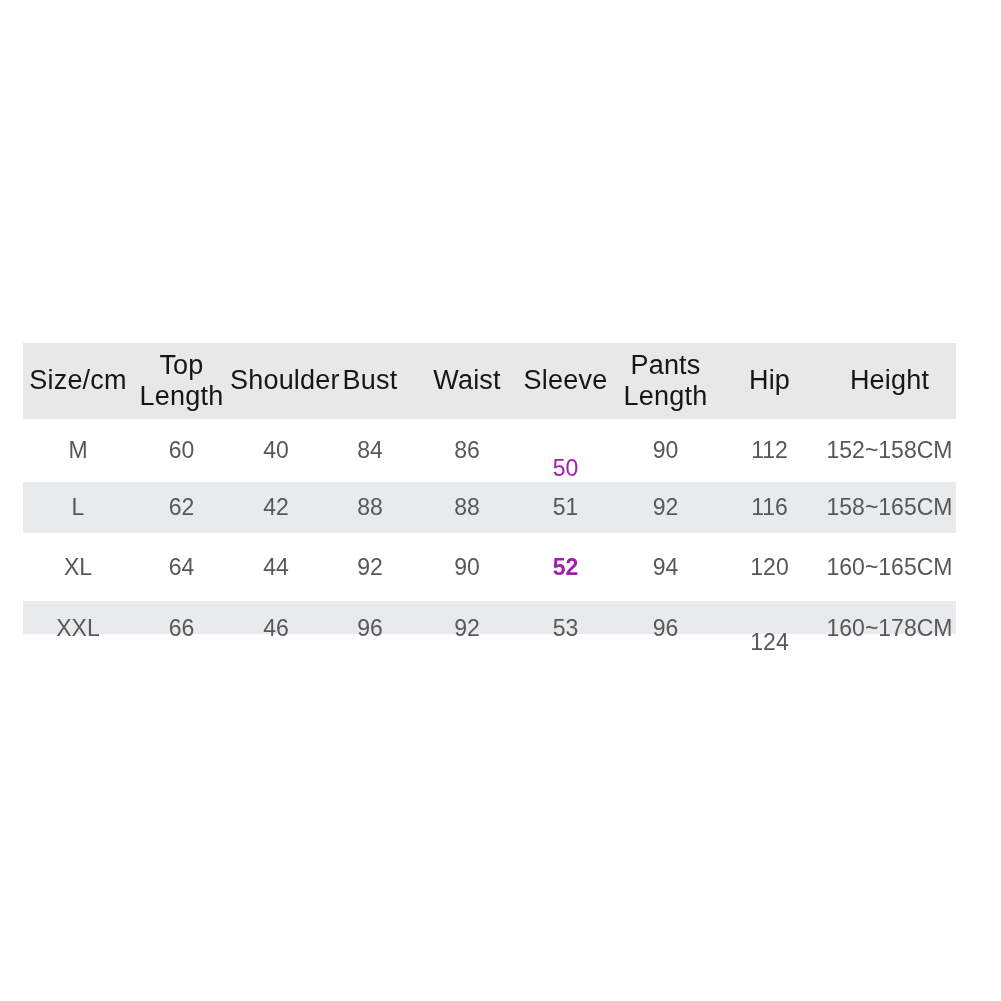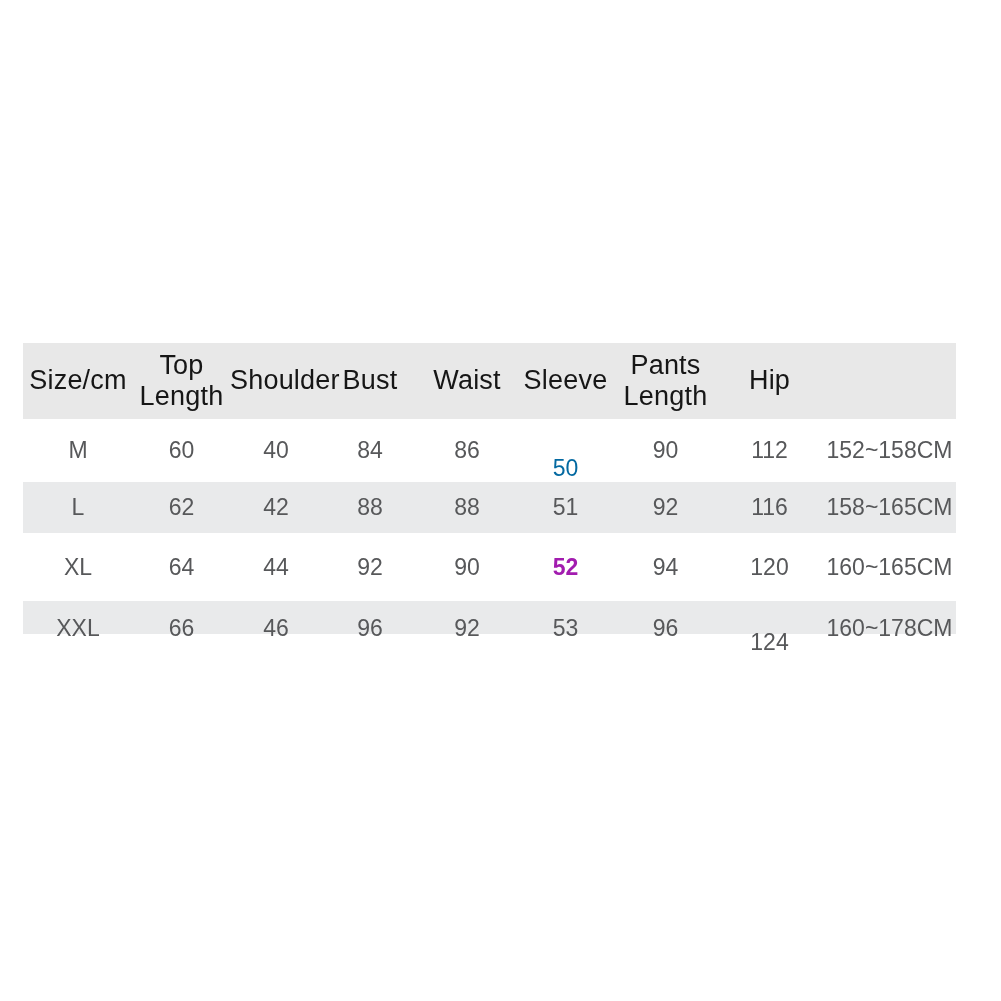--- a/index.html
+++ b/index.html
@@ -62,29 +62,30 @@
         <div class="cell" style="color: rgb(22, 22, 22);">Size/cm</div>
         <div class="cell" style="color: rgb(22, 22, 22);">Top
 Length</div>
         <div class="cell" style="color: rgb(22, 22, 22);">Shoulder</div>
         <div class="cell" style="color: rgb(22, 22, 22);">Bust</div>
         <div class="cell" style="color: rgb(22, 22, 22);">Waist</div>
         <div class="cell" style="color: rgb(22, 22, 22);">Sleeve</div>
         <div class="cell" style="color: rgb(22, 22, 22);">Pants
 Length</div>
         <div class="cell" style="color: rgb(22, 22, 22);">Hip</div>
+        <div class="cell" style="color: rgb(22, 22, 22);">Height</div>
       </div>
 
   <div class="trow data-row" style="height: 63px;">
         <div class="cell" style="color: rgb(87, 88, 90);">M</div>
         <div class="cell" style="color: rgb(87, 88, 90);">60</div>
         <div class="cell" style="color: rgb(87, 88, 90);">40</div>
         <div class="cell" style="color: rgb(87, 88, 90);">84</div>
         <div class="cell" style="color: rgb(87, 88, 90);">86</div>
-        <div class="cell" style="color: #0369a1; margin-top: 36px;">50</div>
+        <div class="cell" style="color: #a21caf; margin-top: 36px;">50</div>
         <div class="cell" style="color: rgb(87, 88, 90);">90</div>
         <div class="cell" style="color: rgb(87, 88, 90);">112</div>
         <div class="cell" style="color: rgb(87, 88, 90);">152~158CM</div>
       </div>
       <div class="trow data-row stripe" style="height: 51px; background: rgb(233, 234, 235);">
         <div class="cell" style="color: rgb(87, 88, 90);">L</div>
         <div class="cell" style="color: rgb(87, 88, 90);">62</div>
         <div class="cell" style="color: rgb(87, 88, 90);">42</div>
         <div class="cell" style="color: rgb(87, 88, 90);">88</div>
         <div class="cell" style="color: rgb(87, 88, 90);">88</div>

